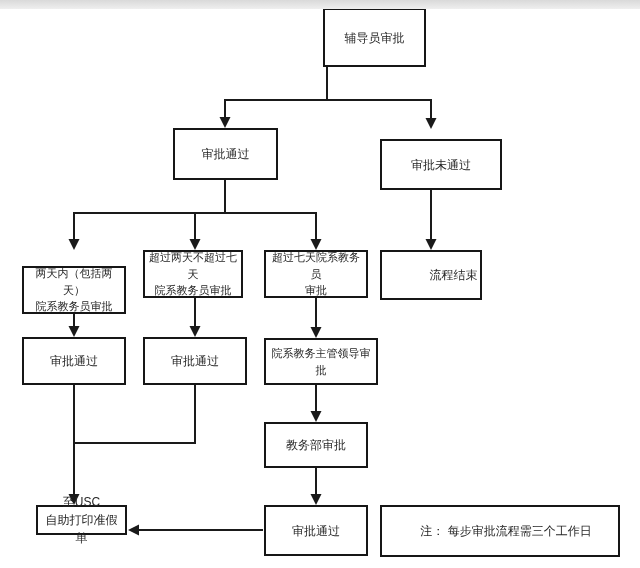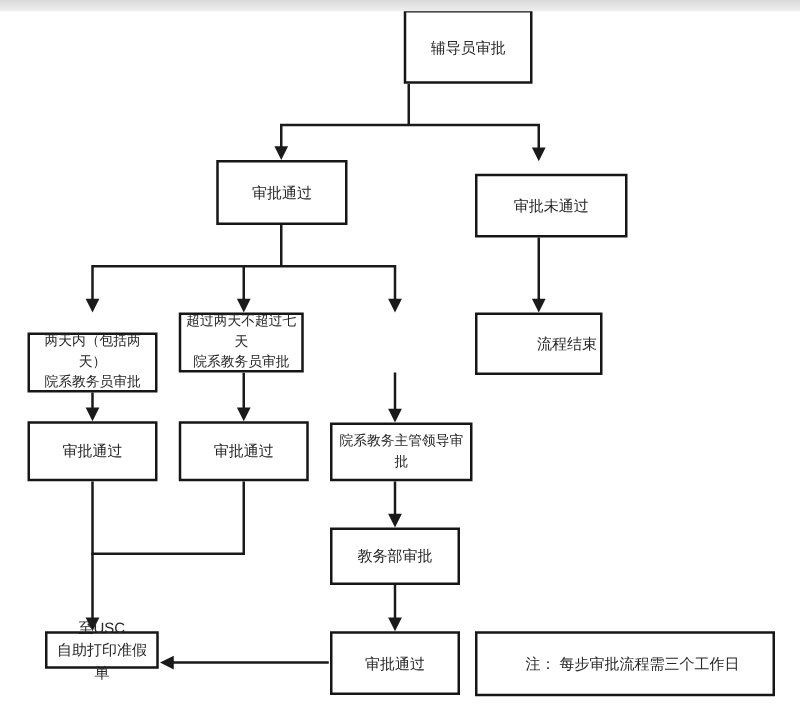--- a/index.html
+++ b/index.html
@@ -99,20 +99,24 @@
   <div class="node small" style="left:22px; top:266px; width:104px; height:48px;justify-content:center;">
     <span class="label">两天内（包括两天）
 院系教务员审批</span>
   </div>
 
   <div class="node small" style="left:143px; top:250px; width:100px; height:48px;">
     <span class="label">超过两天不超过七天
 院系教务员审批</span>
   </div>
 
+  <div class="node small" style="left:264px; top:250px; width:104px; height:48px;">
+    <span class="label">超过七天院系教务员
+审批</span>
+  </div>
 
   <div class="node" style="left:380px; top:250px; width:102px; height:50px;padding-left:45px;">
     <span class="label">流程结束</span>
   </div>
 
   <div class="node" style="left:22px; top:337px; width:104px; height:48px;">
     <span class="label">审批通过</span>
   </div>
 
   <div class="node" style="left:143px; top:337px; width:104px; height:48px;">

